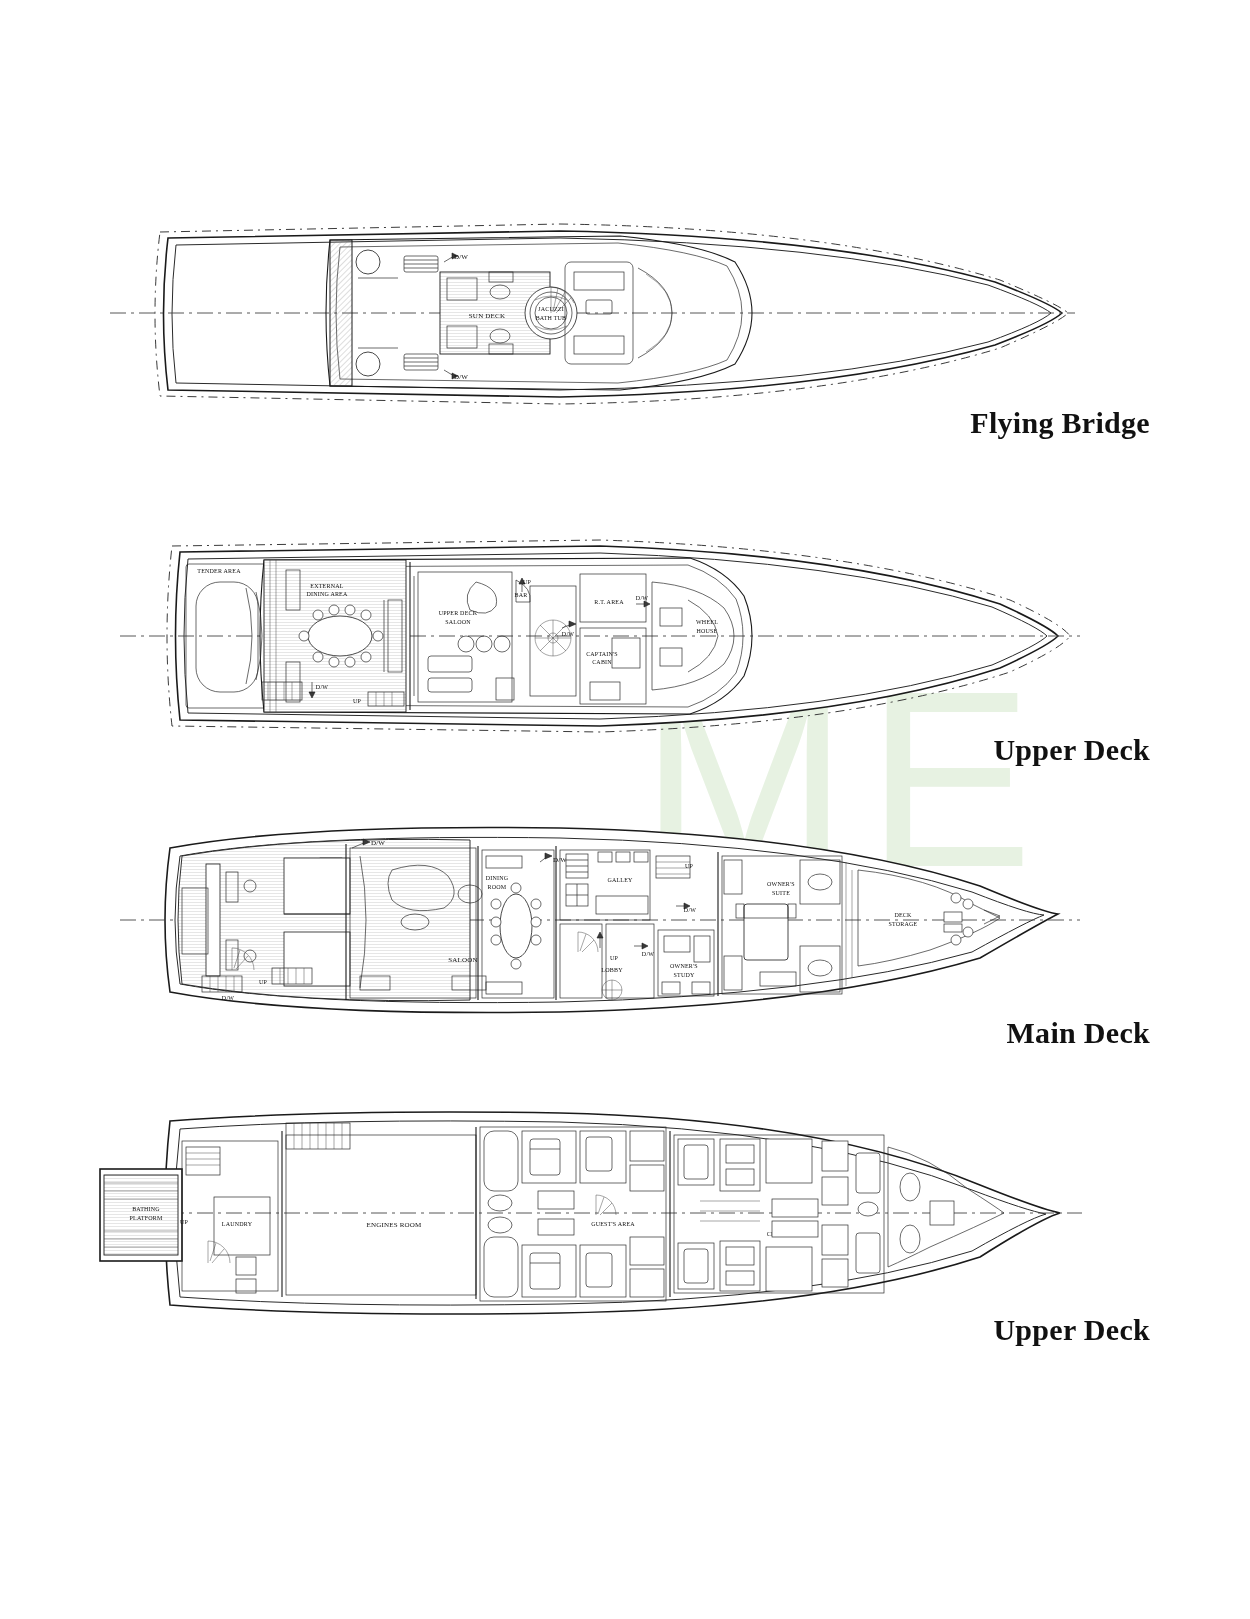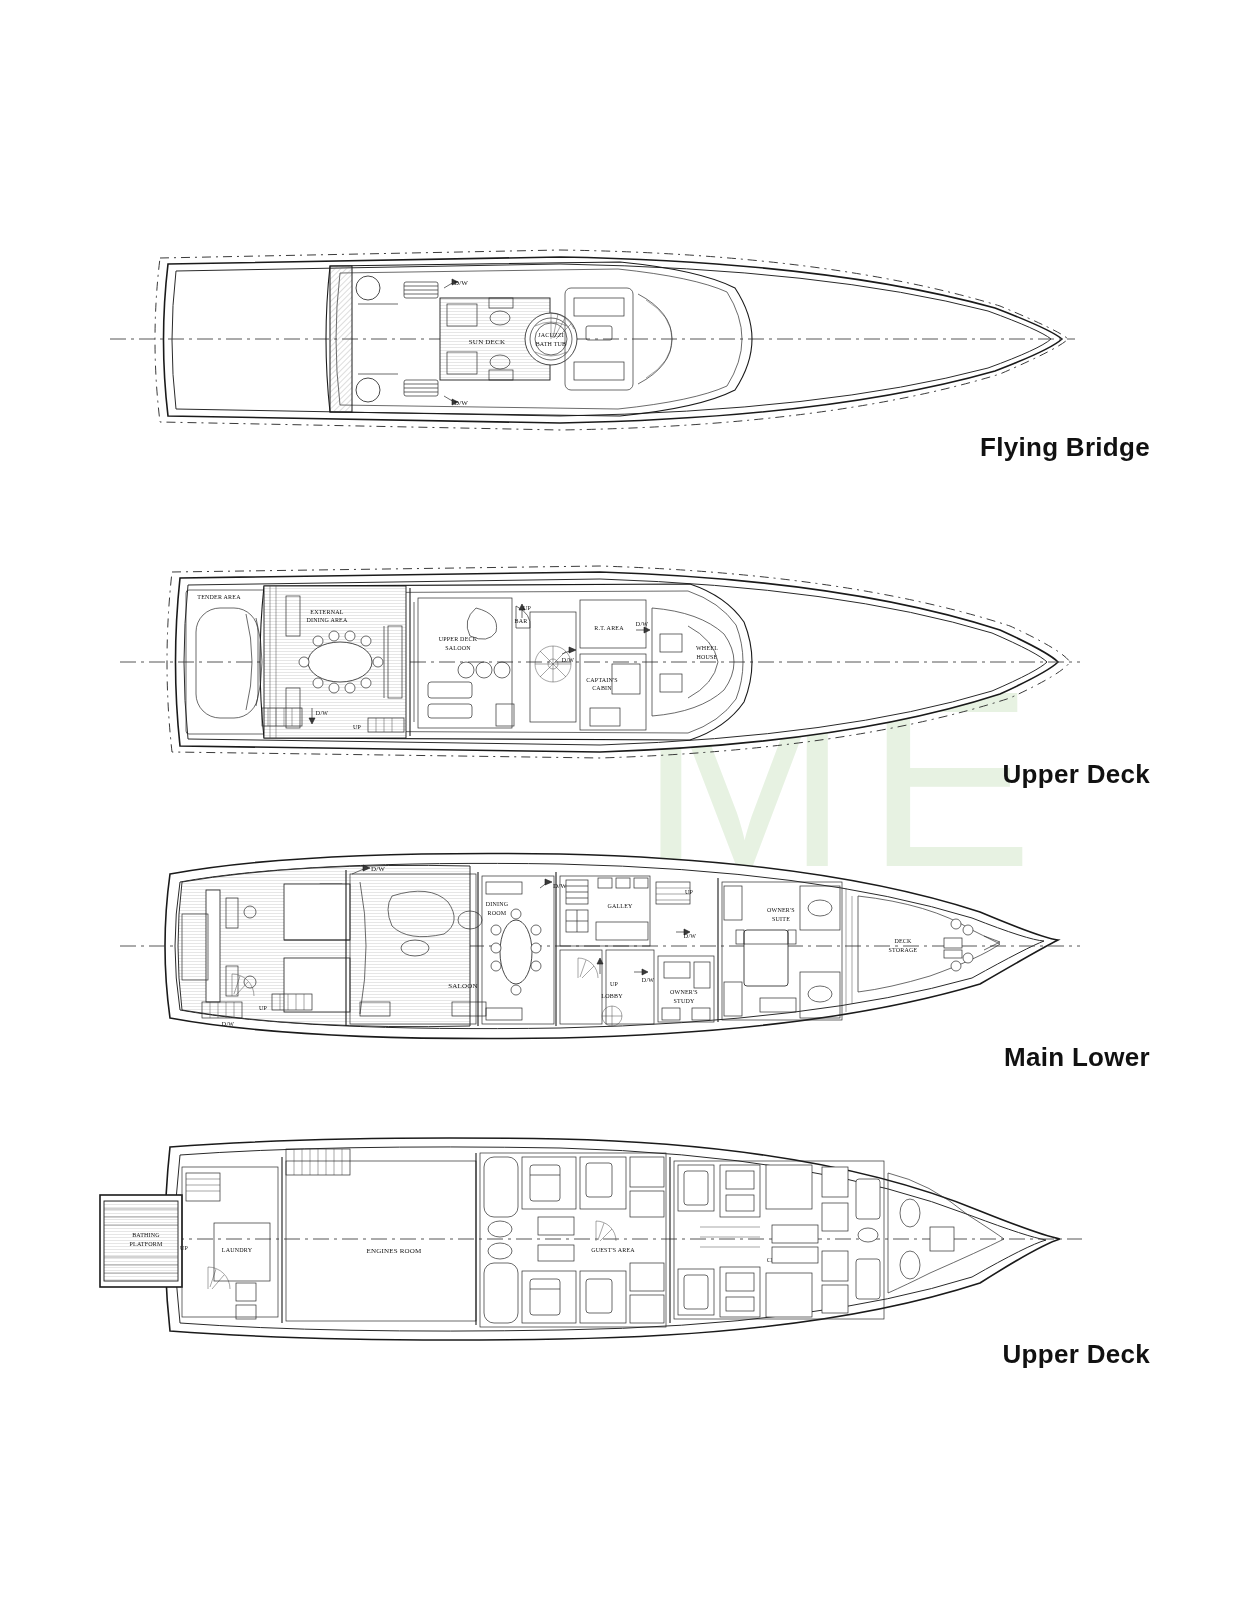--- a/index.html
+++ b/index.html
@@ -36,29 +36,28 @@
     line-height: 320px;
     user-select: none;
     z-index: 0;
     white-space: nowrap;
   }
 
   .deck-block {
     position: absolute;
     left: 0;
     width: 1250px;
-    margin-top: 26px;
   }
 
   .deck-caption {
     position: absolute;
     right: 100px;
-    font-family: Liberation Sans, sans-serif;
+    font-family: Liberation Serif, serif;
     font-weight: 700;
-    font-size: 26px;
+    font-size: 30px;
     color: #111111;
     letter-spacing: 0.3px;
     z-index: 5;
   }
 
   .plan-svg {
     display: block;
     position: absolute;
     left: 0;
     top: 0;
@@ -492,21 +491,21 @@
       <g class="thin">
         <circle cx="956" cy="98" r="5" fill="#fff"></circle>
         <circle cx="968" cy="104" r="5" fill="#fff"></circle>
         <circle cx="956" cy="140" r="5" fill="#fff"></circle>
         <circle cx="968" cy="132" r="5" fill="#fff"></circle>
         <rect x="944" y="112" width="18" height="10" fill="#fff"></rect>
         <rect x="944" y="124" width="18" height="8" fill="#fff"></rect>
         <path d="M984,110 L1000,116 L984,124"></path>
       </g>
     </svg>
-    <div class="deck-caption" style="top:216px;">Main Lower</div>
+    <div class="deck-caption" style="top:216px;">Main Deck</div>
   </div>
 
   <div class="deck-block" style="top:1091px;height:450px;">
     <svg class="plan-svg" width="1250" height="450" viewBox="0 0 1250 450">
 
       <path class="hull" d="M170,30 Q330,18 560,22 Q820,28 980,94 Q1040,118 1060,122 Q1040,128 980,166 Q820,218 560,222 Q330,226 170,214 Q160,122 170,30 Z"></path>
       <path class="hull-inner" d="M180,38 Q332,27 560,31 Q816,38 972,99 Q1028,120 1046,123 Q1028,128 972,160 Q816,209 560,213 Q332,217 180,206 Q170,122 180,38 Z"></path>
       <line class="centerline" x1="110" y1="122" x2="1082" y2="122"></line>
 
       <rect class="hull" x="100" y="78" width="82" height="92"></rect>

